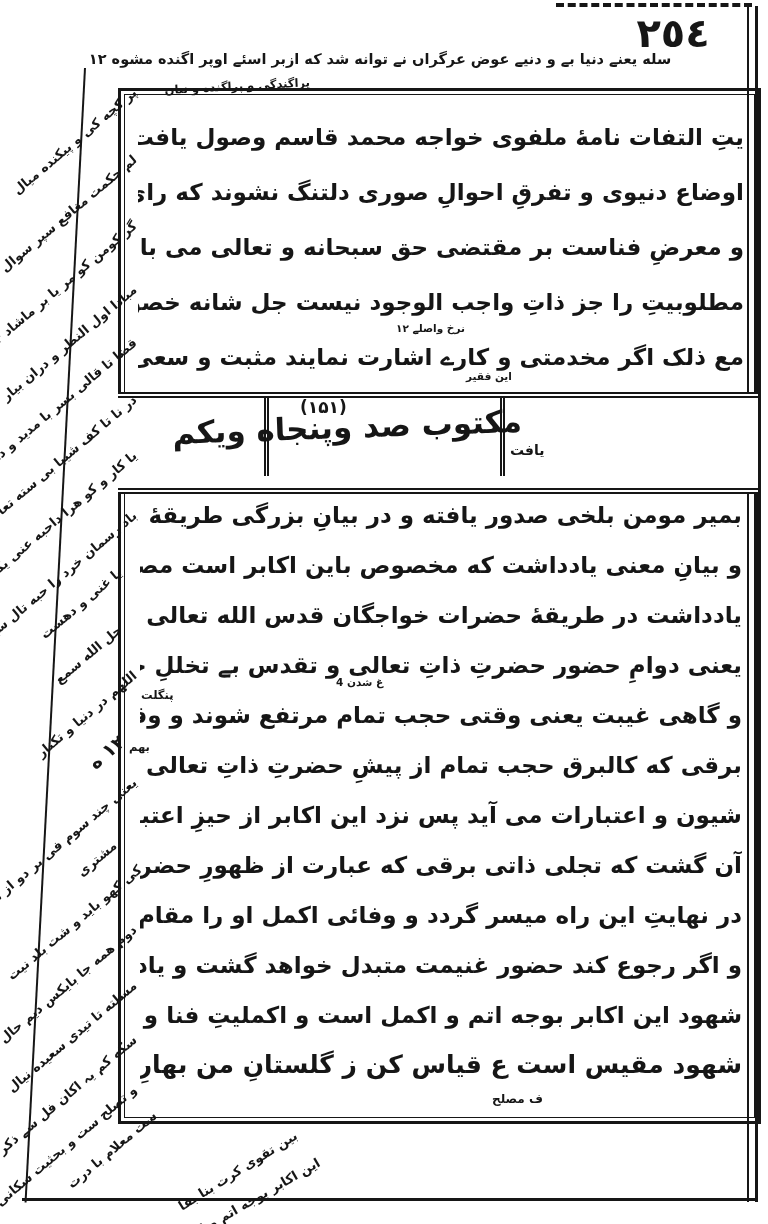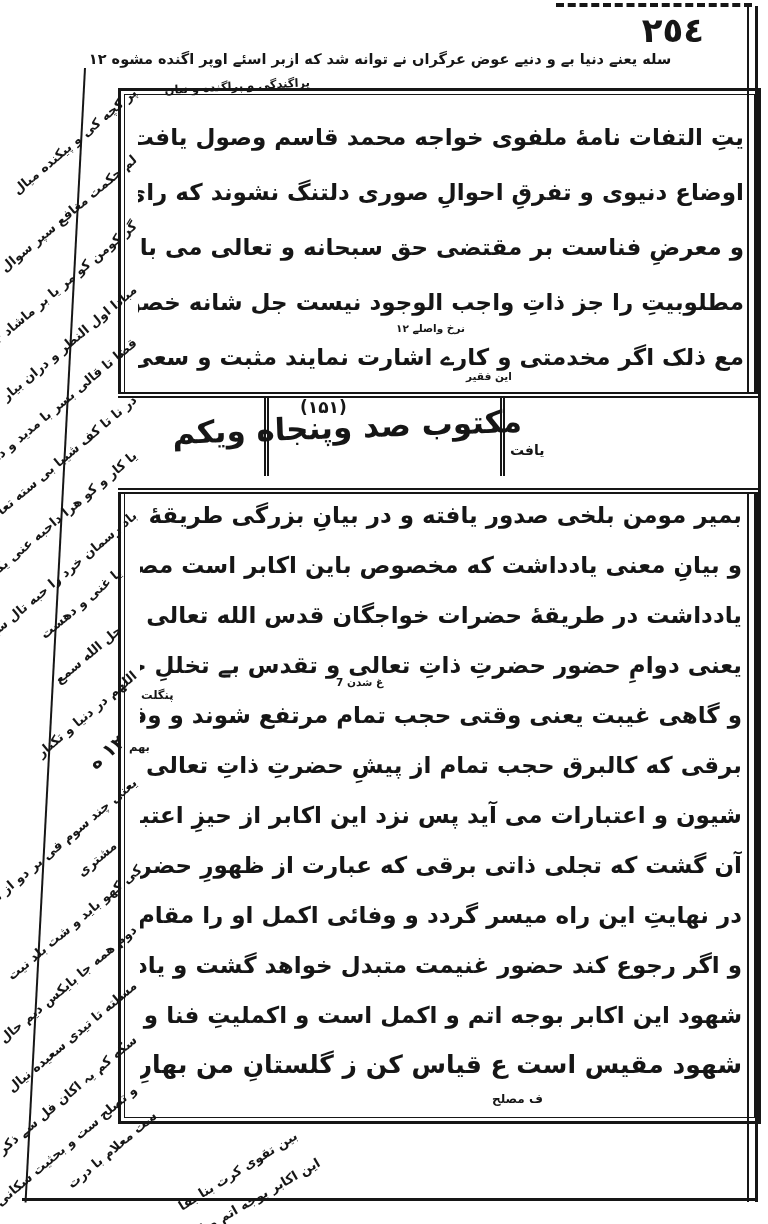--- a/index.html
+++ b/index.html
@@ -5,21 +5,21 @@
   html,body{margin:0;padding:0;}
   body{
     width:768px;height:1224px;position:relative;overflow:hidden;
     background:#ffffff;color:#161616;
     font-family:"DejaVu Sans",sans-serif;
   }
   .abs{position:absolute;}
   .rtl{direction:rtl;unicode-bidi:embed;}
   
   .top-dash{left:556px;top:3px;width:196px;border-top:4px dashed #161616;}
-  .page-no{left:598px;top:10px;width:150px;font-size:34px;font-weight:700;text-align:center;letter-spacing:4px;}
+  .page-no{left:598px;top:10px;width:150px;font-size:40px;font-weight:700;text-align:center;letter-spacing:4px;}
   .top-gloss{left:70px;top:51px;width:620px;font-size:14.5px;font-weight:600;text-align:center;}
   .right-border{left:747px;top:6px;width:6px;height:1196px;border-left:2px solid #161616;border-right:3px solid #161616;}
   .left-slant{left:84px;top:68px;height:1136px;width:0;border-left:2px solid #161616;transform:rotate(3deg);transform-origin:top left;}
   .bottom-line{left:22px;top:1198px;width:734px;border-top:3px solid #161616;}
   
   .frame{left:118px;top:88px;width:637px;height:1030px;border:3px solid #161616;}
   .frame:before{content:"";position:absolute;left:3px;top:3px;right:3px;bottom:3px;border:1px solid #161616;}
   
   .band{left:118px;top:392px;width:640px;height:90px;border-top:6px double #161616;border-bottom:6px double #161616;background:#fff;}
   .vr{top:398px;height:78px;width:0;border-left:5px double #161616;}
@@ -104,21 +104,21 @@
   <div class="tl">یعنی دوامِ حضور حضرتِ ذاتِ تعالی و تقدس بے تخللِ حجبِ شیونی و اعتباراتی و اگر گاهی حضور را</div>
   <div class="tl">و گاهی غیبت یعنی وقتی حجب تمام مرتفع شوند و وقتے دیگر در میان آیند چنانچه در تجلی ذاتی</div>
   <div class="tl">برقی که کالبرق حجب تمام از پیشِ حضرتِ ذاتِ تعالی و تقدس مرتفع میگردد و بسرعت باز در پردهٔ</div>
   <div class="tl">شیون و اعتبارات می آید پس نزد این اکابر از حیزِ اعتبار ساقط است پس حاصلِ حضورِ بی غیبت</div>
   <div class="tl">آن گشت که تجلی ذاتی برقی که عبارت از ظهورِ حضرتِ ذات است بی توسطِ شیون و اعتبارات که</div>
   <div class="tl">در نهایتِ این راه میسر گردد و وفائی اکمل او را مقام ثبات میکند دائمی گردد و حجب هرگز رجوع نکنند</div>
   <div class="tl">و اگر رجوع کند حضور غنیمت متبدل خواهد گشت و یادداشت نخواهند گفت پس متحقق گشت که</div>
   <div class="tl">شهود این اکابر بوجه اتم و اکمل است و اکملیتِ فنا و اتمیتِ بقا باندازهٔ اتمیت و اکملیتِ</div>
   <div class="tl last">شهود مقیس است ع قیاس کن ز گلستانِ من بهارِ مرا</div>
 </div>
-<div class="abs rtl il il3">غ شدن 7</div>
+<div class="abs rtl il il3">غ شدن 4</div>
 <div class="abs rtl catchword">ف مصلح</div>
 
 <div class="abs rtl cue cue1">پنگلت</div>
 <div class="abs rtl cue cue2">بهم</div>
 
 <div>
   <div class="mn">پر کچه کی و پیکنده میال</div>
   <div class="mn">لم حکمت مغافع سپر سوال</div>
   <div class="mn">گر کومن کو مر یا بر ماشاد ۴</div>
   <div class="mn">مبادا اول النظر و دران بیار</div>

